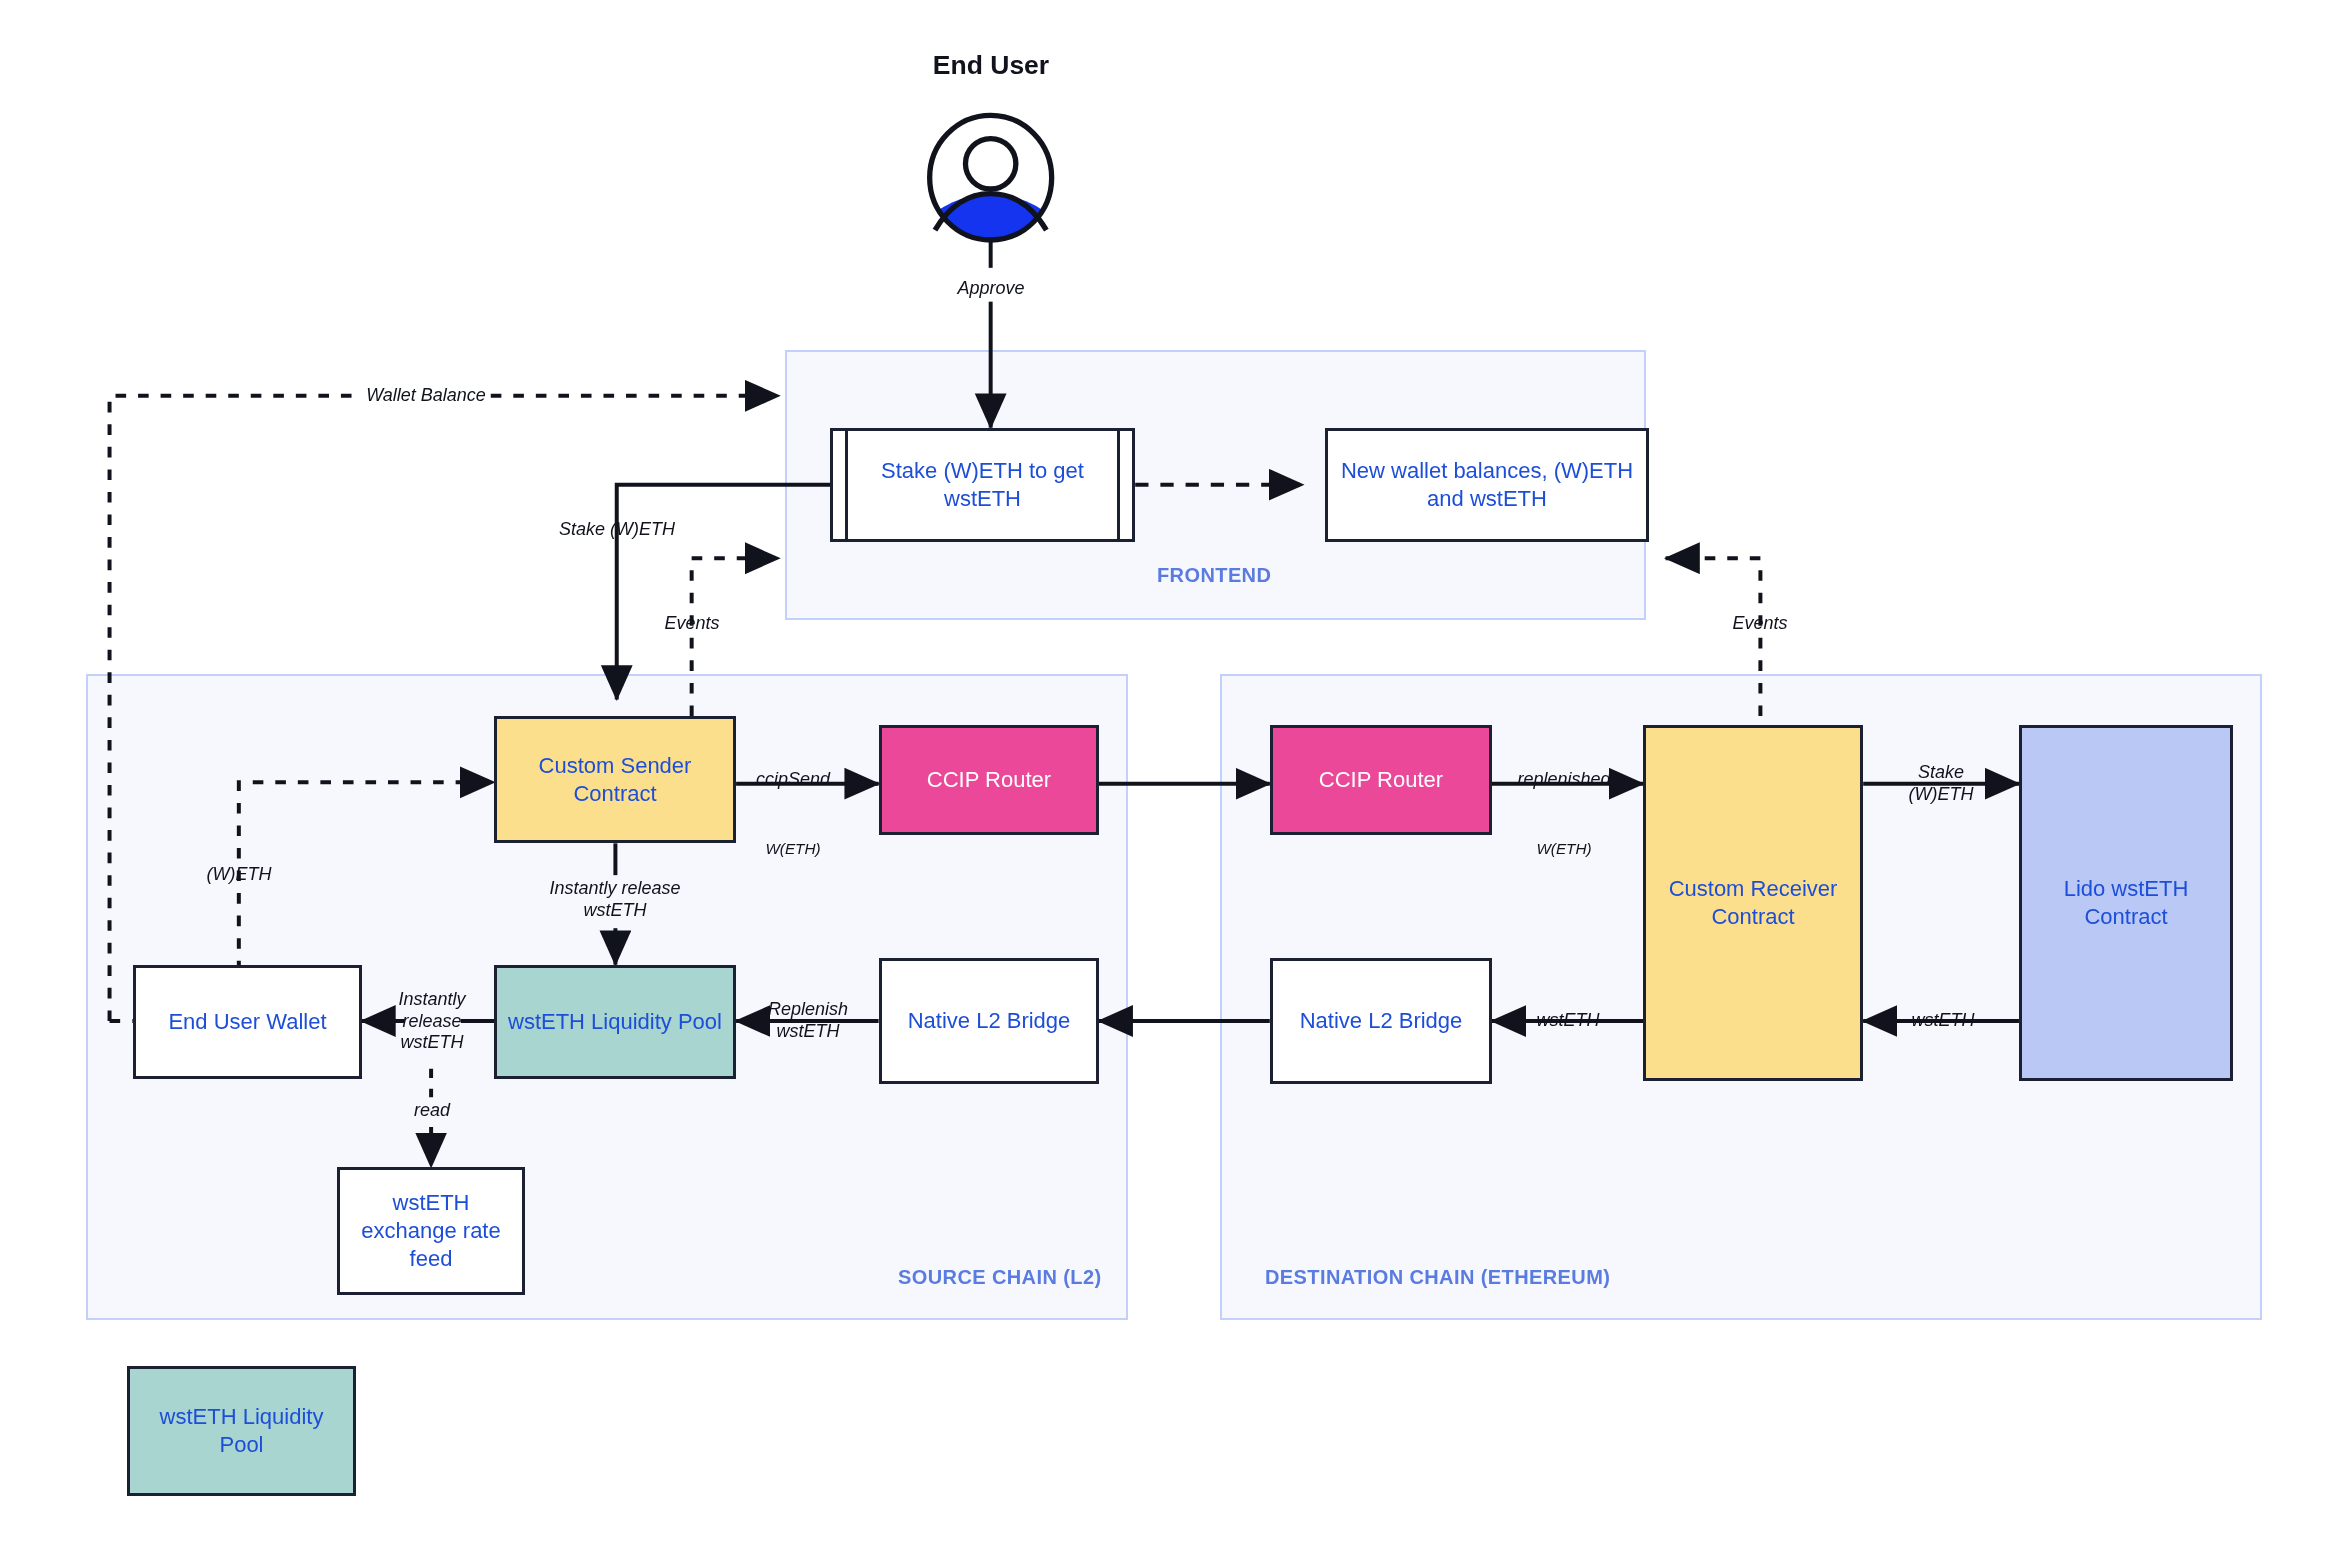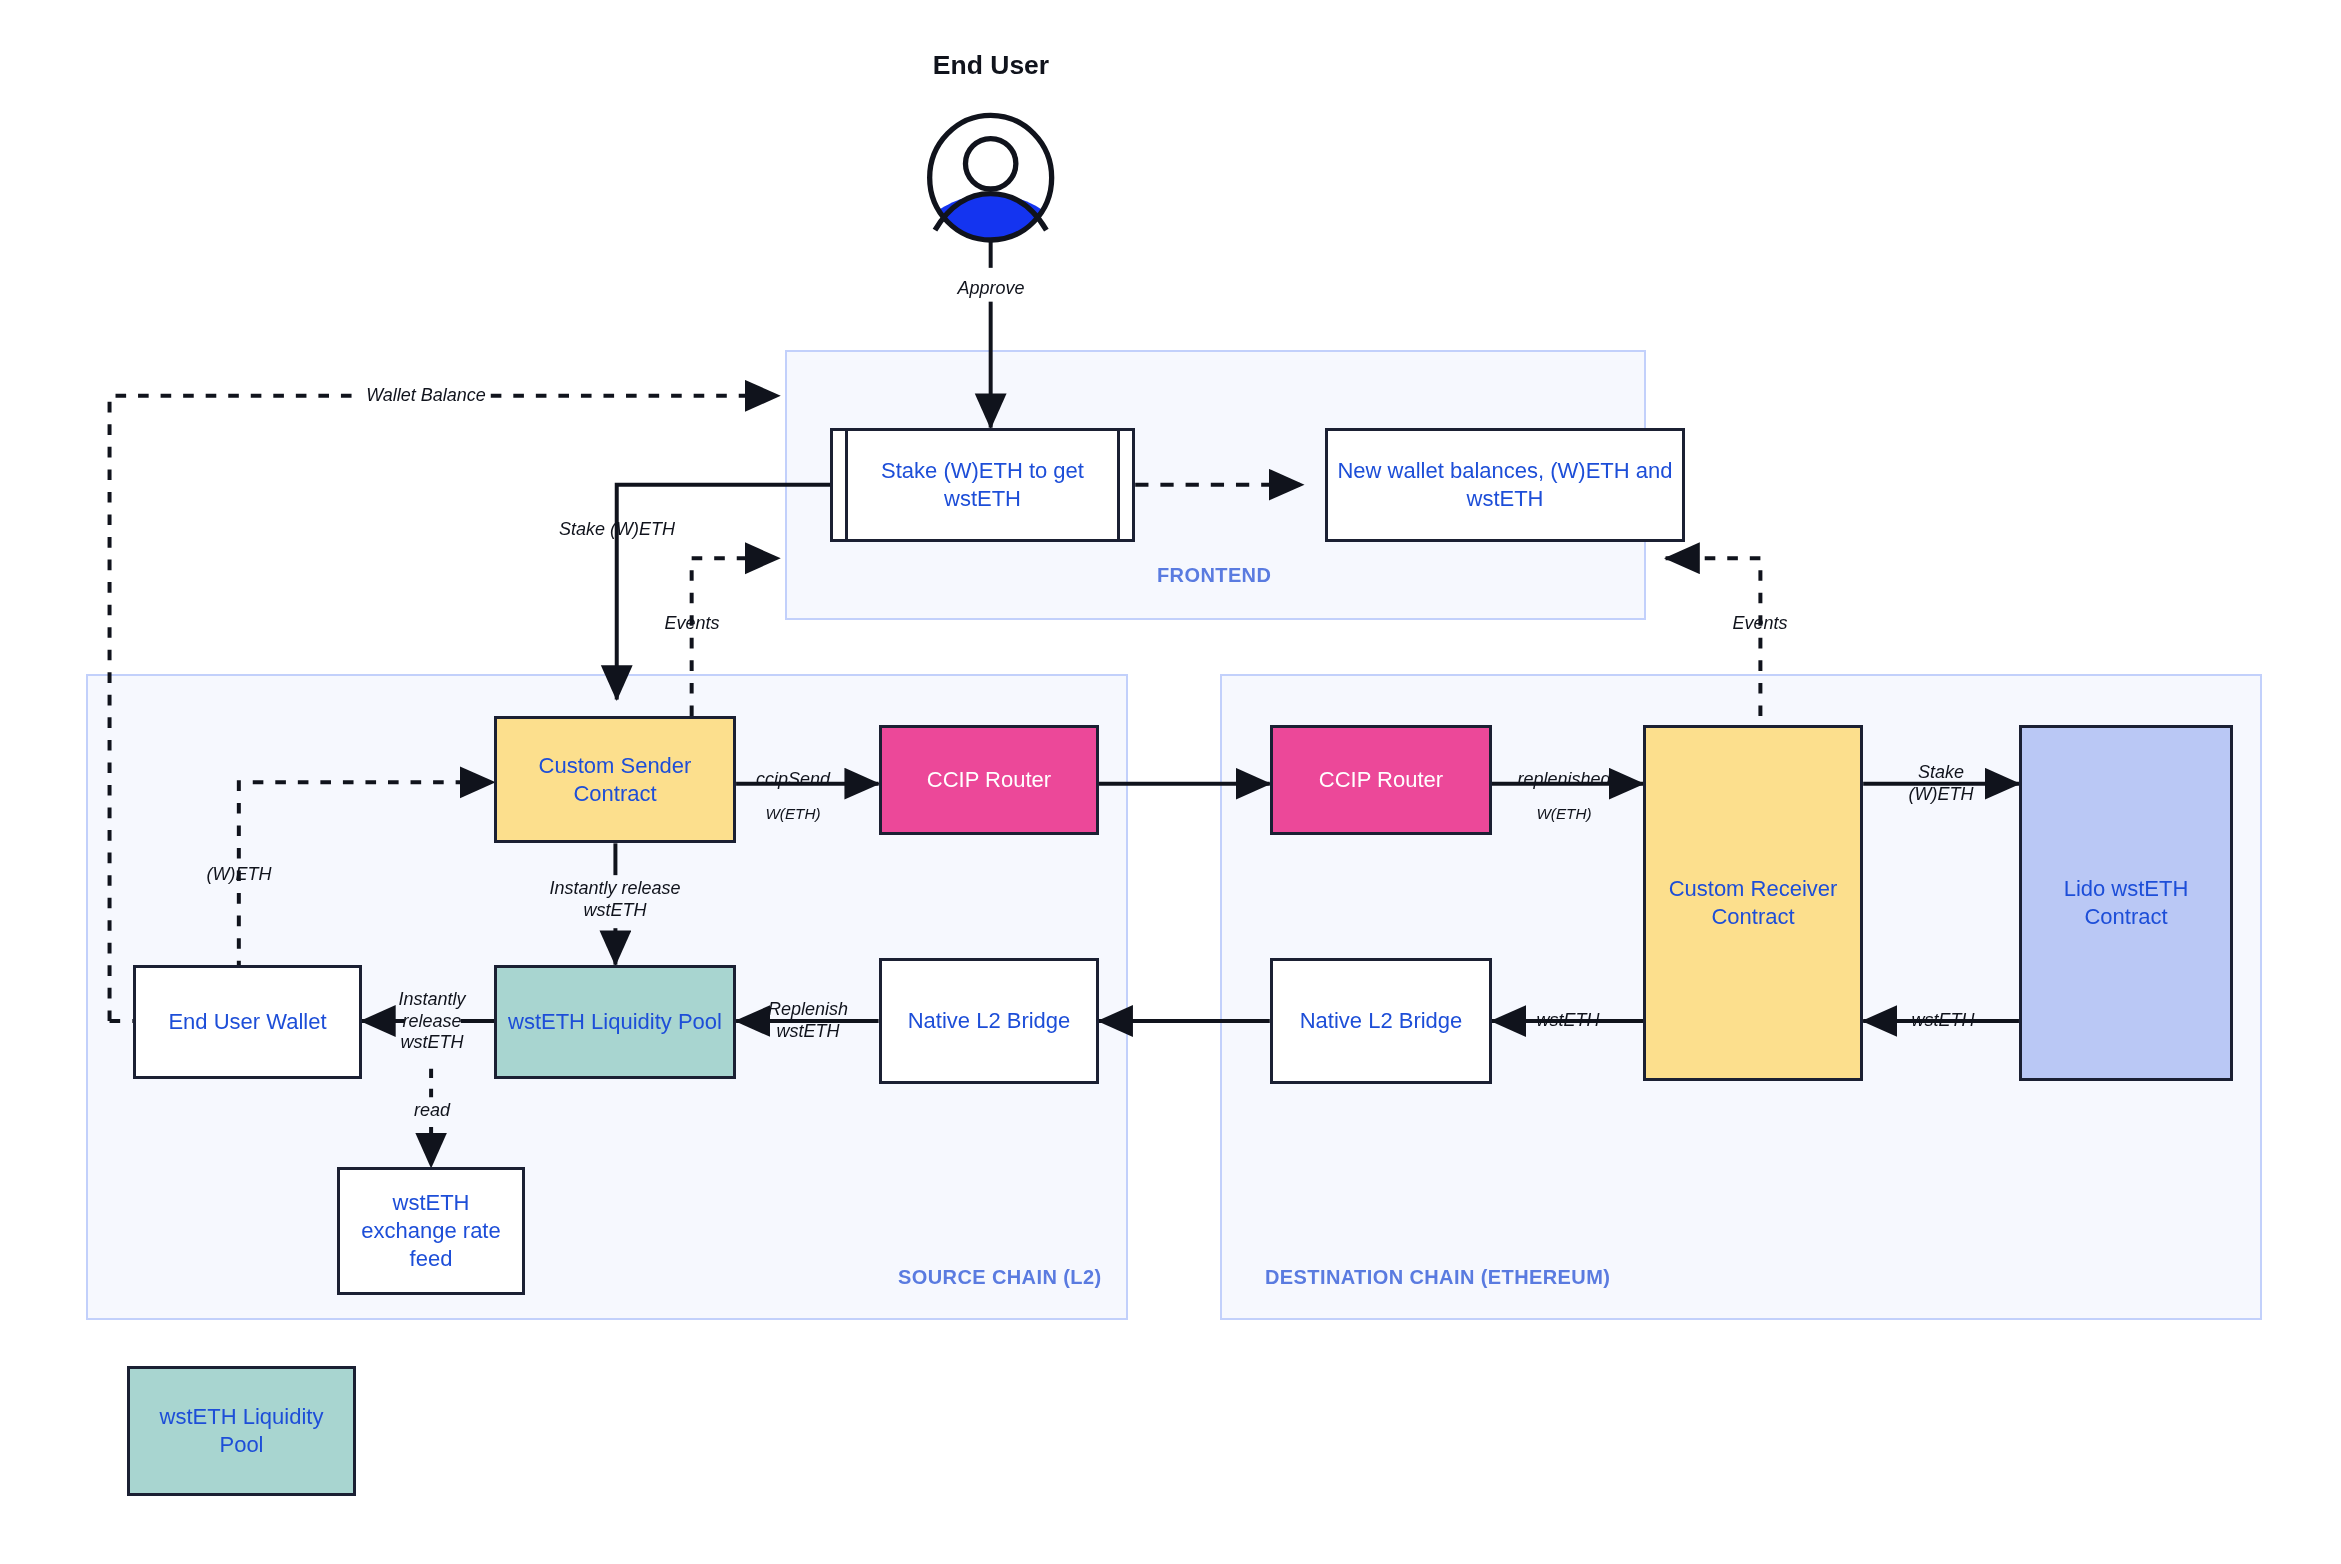--- a/index.html
+++ b/index.html
@@ -71,21 +71,21 @@
   .flowlabel {
     position: absolute;
     font-style: italic;
     font-size: 18px;
     line-height: 1.2;
     color: #10131c;
     text-align: center;
     white-space: pre-line;
     transform: translate(-50%, -50%);
   }
-  .flowlabel.small { font-size: 15.3px; }
+  .flowlabel.small { font-size: 15.3px; margin-top: 35px; }
   .title {
     position: absolute;
     font-size: 26.5px;
     font-weight: bold;
     color: #10131c;
     transform: translate(-50%, 0);
     white-space: nowrap;
   }
   .legend-note {
     position: absolute;
@@ -176,21 +176,21 @@
     </g>
     <ellipse cx="1494" cy="268" rx="92" ry="94" fill="none" stroke="#10131c" stroke-width="8"></ellipse>
     <circle cx="1494" cy="247" rx="38" r="38" fill="none" stroke="#10131c" stroke-width="8"></circle>
     <path d="M1410,347 C1432,310 1460,292 1494,292 C1528,292 1556,310 1578,347" fill="none" stroke="#10131c" stroke-width="8"></path>
   </svg>
 
   <div class="node process" style="left:830px; top:428px; width:305px; height:114px;">Stake
 (W)ETH to get
 wstETH</div>
 
-  <div class="node" style="left:1325px; top:428px; width:360px; height:114px;">New wallet
+  <div class="node" style="left:1325px; top:428px; width:324px; height:114px;">New wallet
 balances, (W)ETH
 and wstETH</div>
 
   <div class="node yellow" style="left:494px; top:716px; width:242px; height:127px;">Custom
 Sender Contract</div>
 
   <div class="node blue" style="left:879px; top:725px; width:220px; height:110px;">CCIP Router</div>
 
   <div class="node blue" style="left:1270px; top:725px; width:222px; height:110px;">CCIP Router</div>
 

